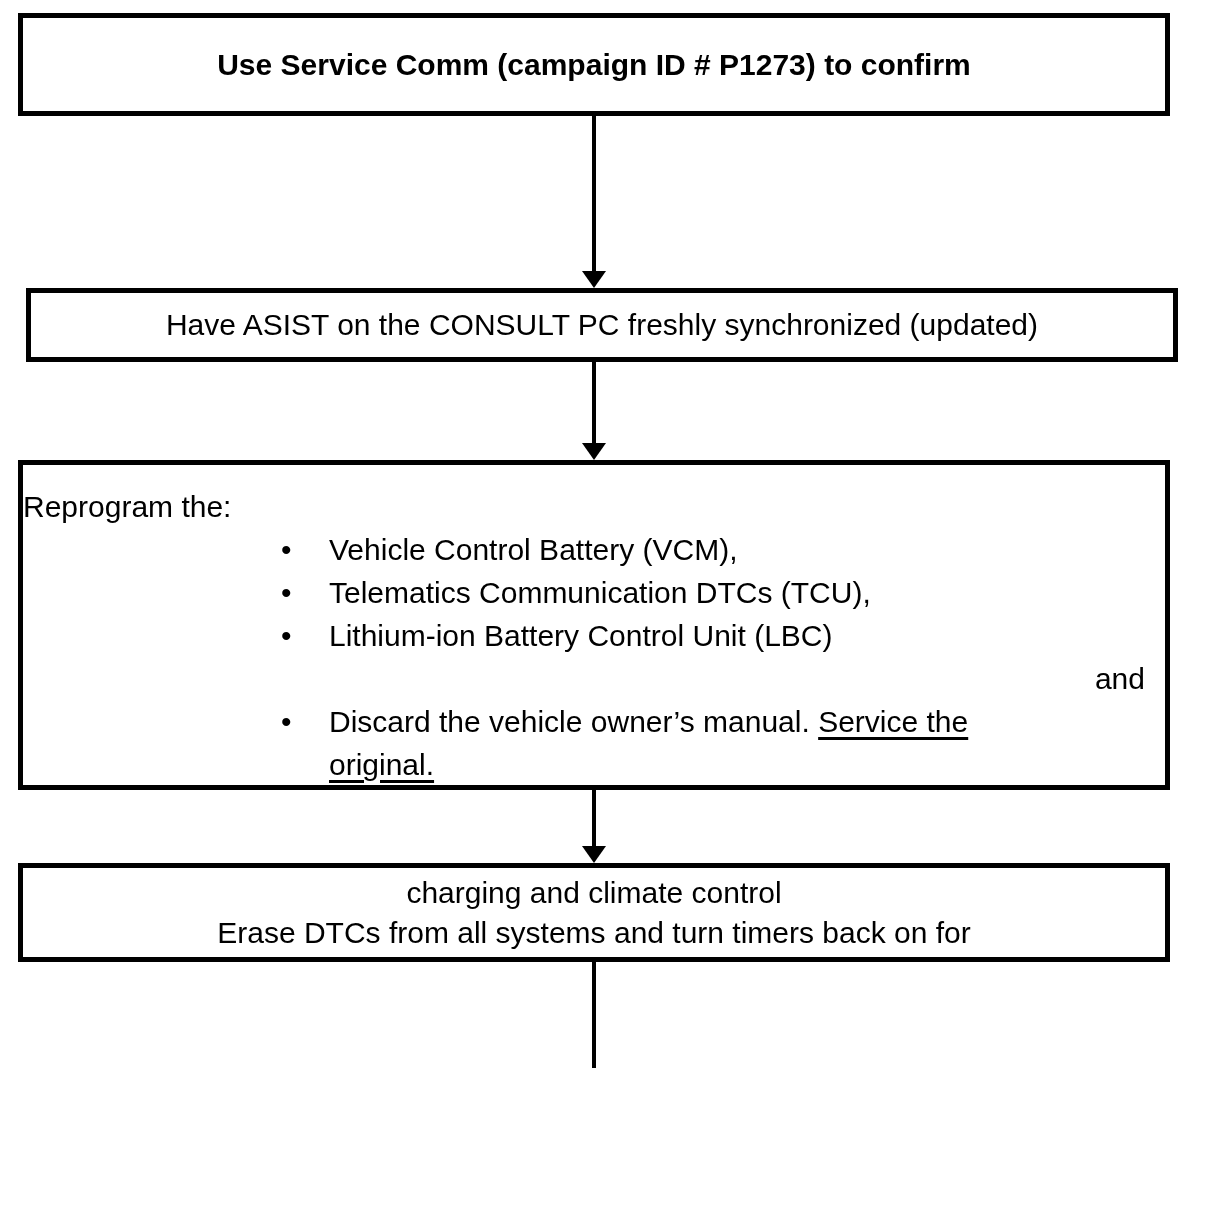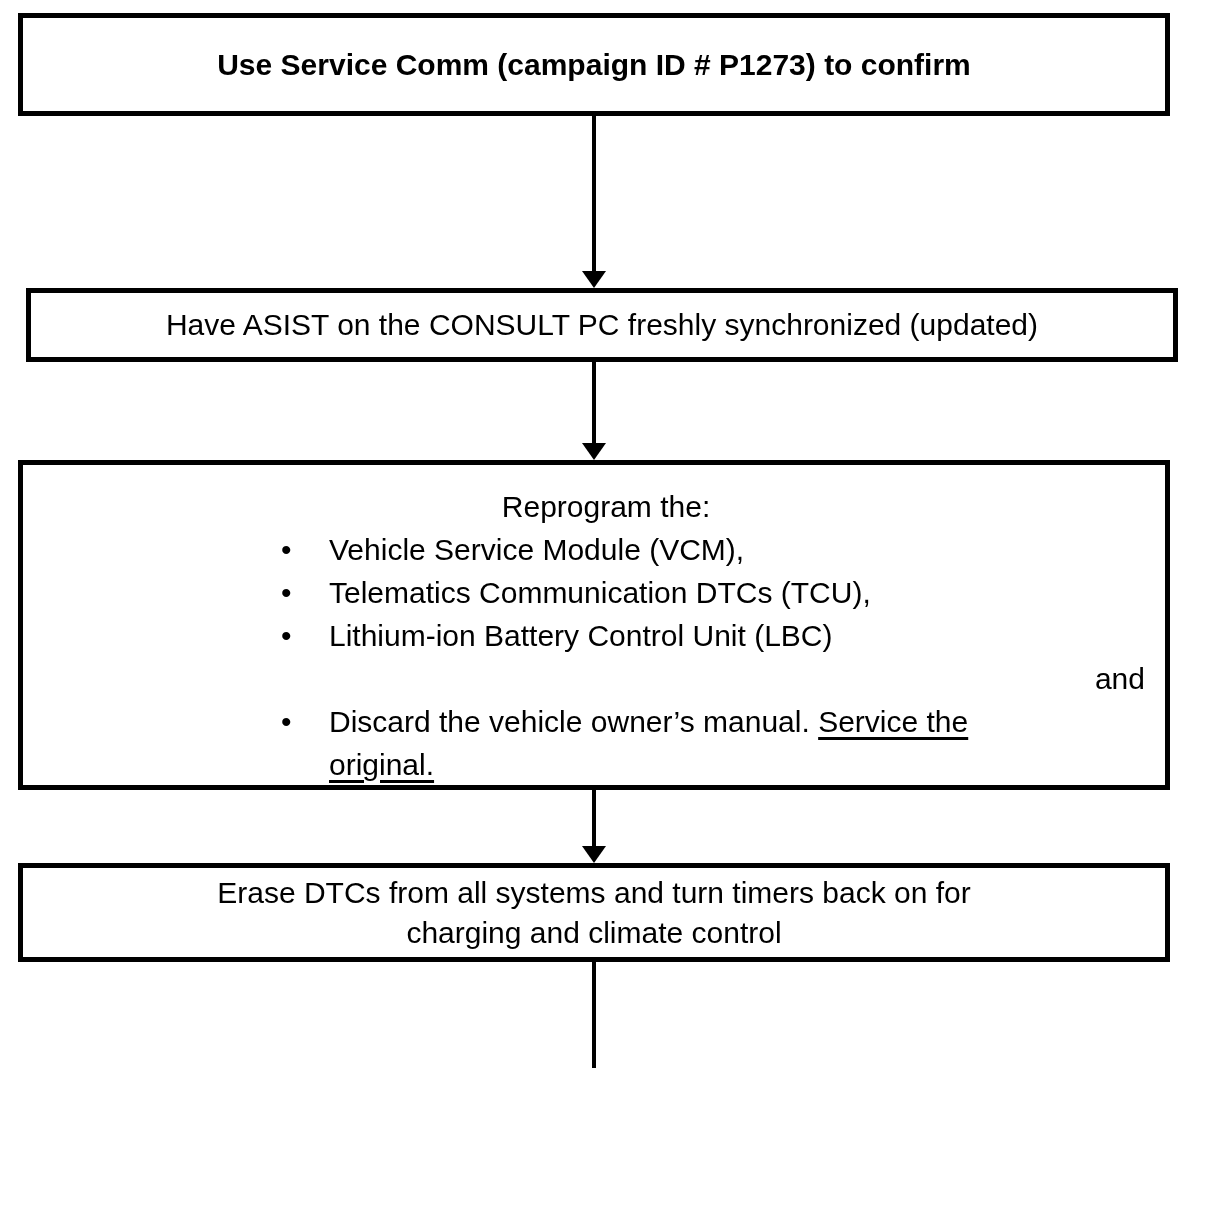--- a/index.html
+++ b/index.html
@@ -43,23 +43,21 @@
   }
   .step3 {
     left: 18px; top: 460px; width: 1152px; height: 330px;
     font-size: 30px;
     line-height: 43px;
   }
   .step3-inner {
     padding-top: 20px;
   }
   .step3-title {
-    text-align: center;
     width: 100%;
-    padding-left: 12px;
   }
   .step3-list {
     margin-left: 258px;
     margin-right: 20px;
   }
   .bullet-row {
     display: flex;
     align-items: flex-start;
   }
   .bullet-marker {
@@ -142,21 +140,21 @@
     <div class="arrow-shaft"></div>
     <div class="arrow-head"></div>
   </div>
 
   <div class="box step3">
     <div class="step3-inner">
       <div class="step3-title">Reprogram the:</div>
       <div class="step3-list">
         <div class="bullet-row">
           <span class="bullet-marker">•</span>
-          <span class="bullet-text">Vehicle Service Module (VCM),</span>
+          <span class="bullet-text">Vehicle Control Battery (VCM),</span>
         </div>
         <div class="bullet-row">
           <span class="bullet-marker">•</span>
           <span class="bullet-text">Telematics Communication DTCs (TCU),</span>
         </div>
         <div class="bullet-row">
           <span class="bullet-marker">•</span>
           <span class="bullet-text">Lithium-ion Battery Control Unit (LBC)</span>
         </div>
         <div class="and-line">and</div>
@@ -167,22 +165,22 @@
       </div>
     </div>
   </div>
 
   <div class="arrow arrow3">
     <div class="arrow-shaft"></div>
     <div class="arrow-head"></div>
   </div>
 
   <div class="box box-centered step4">
+    <div>charging and climate control</div>
     <div>Erase DTCs from all systems and turn timers back on for</div>
-    <div>charging and climate control</div>
   </div>
 
   <div class="arrow arrow4">
     <div class="arrow-shaft"></div>
     <div class="arrow-head"></div>
   </div>
 
   <div class="box box-centered end-box">
     <div>END</div>
   </div>

